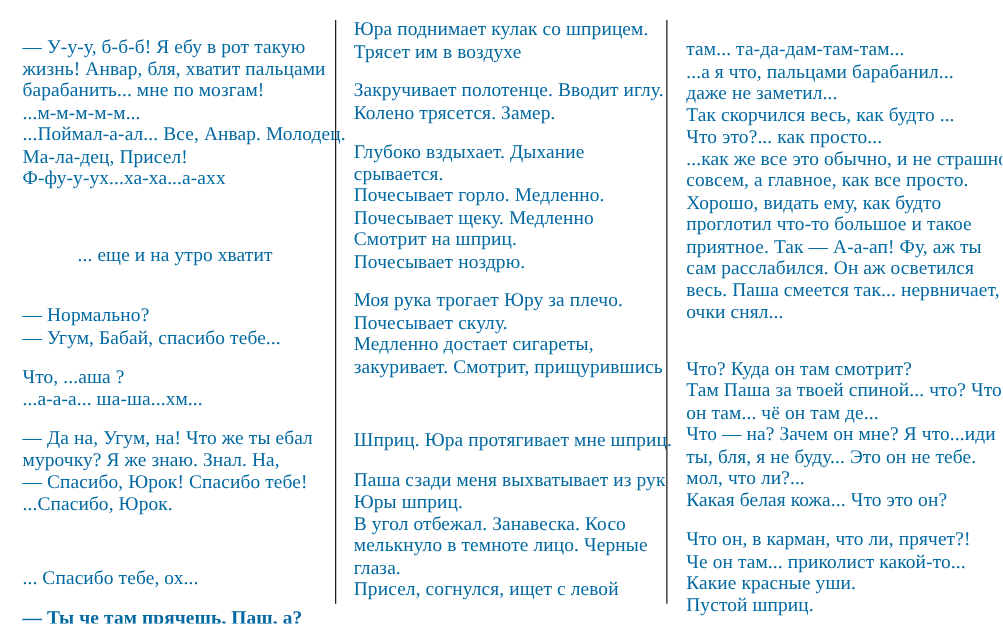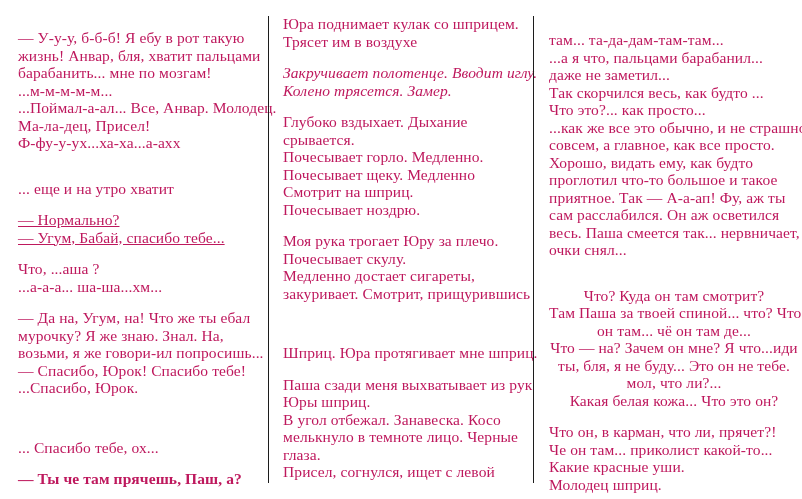--- a/index.html
+++ b/index.html
@@ -36,63 +36,62 @@
     height: 467px;
     width: 1px;
     background: #1c1c1c;
   }
   .divider-left  { left: 268px; }
   .divider-right { left: 533px; }
 </style>
 </head>
 <body>
 
-<div class="page" style="background: rgb(255, 255, 255); color: #be185d;">
+<div class="page" style="background: rgb(255, 255, 255); color: #0369a1;">
   <div class="col col-1">
       <div class="block" style="margin-top: 14px;">
         <div class="line">— У-у-у, б-б-б! Я ебу в рот такую</div>
         <div class="line">жизнь! Анвар, бля, хватит пальцами</div>
         <div class="line">барабанить... мне по мозгам!</div>
         <div class="line">...м-м-м-м-м...</div>
         <div class="line">...Поймал-а-ал... Все, Анвар. Молодец.</div>
         <div class="line">Ма-ла-дец, Присел!</div>
         <div class="line">Ф-фу-у-ух...ха-ха...а-ахх</div>
       </div>
-      <div class="block" style="margin-top: 28px;">
+      <div class="block" style="margin-top: 44px; text-align: center;">
         <div class="line">... еще и на утро хватит</div>
       </div>
-      <div class="block" style="margin-top: 14px; text-decoration: underline;">
+      <div class="block" style="margin-top: 31px;">
         <div class="line">— Нормально?</div>
         <div class="line">— Угум, Бабай, спасибо тебе...</div>
       </div>
       <div class="block" style="margin-top: 14px;">
         <div class="line">Что, ...аша ?</div>
         <div class="line">...а-а-а... ша-ша...хм...</div>
       </div>
       <div class="block" style="margin-top: 14px;">
         <div class="line">— Да на, Угум, на! Что же ты ебал</div>
         <div class="line">мурочку? Я же знаю. Знал. На,</div>
-        <div class="line">возьми, я же говори-ил попросишь...</div>
         <div class="line">— Спасибо, Юрок! Спасибо тебе!</div>
         <div class="line">...Спасибо, Юрок.</div>
       </div>
       <div class="block" style="margin-top: 42px;">
         <div class="line">... Спасибо тебе, ох...</div>
       </div>
       <div class="block" style="margin-top: 14px; font-weight: bold;">
         <div class="line">— Ты че там прячешь, Паш, а?</div>
       </div>
     </div>
   <div class="divider divider-left" style="background: rgb(28, 28, 28);"></div>
   <div class="col col-2">
       <div class="block" style="margin-top: 0px;">
         <div class="line">Юра поднимает кулак со шприцем.</div>
         <div class="line">Трясет им в воздухе</div>
       </div>
-      <div class="block" style="margin-top: 14px; font-style: italic;">
+      <div class="block" style="margin-top: 14px;">
         <div class="line">Закручивает полотенце. Вводит иглу.</div>
         <div class="line">Колено трясется. Замер.</div>
       </div>
       <div class="block" style="margin-top: 14px;">
         <div class="line">Глубоко вздыхает. Дыхание</div>
         <div class="line">срывается.</div>
         <div class="line">Почесывает горло. Медленно.</div>
         <div class="line">Почесывает щеку. Медленно</div>
         <div class="line">Смотрит на шприц.</div>
         <div class="line">Почесывает ноздрю.</div>
@@ -125,29 +124,29 @@
         <div class="line">Что это?... как просто...</div>
         <div class="line">...как же все это обычно, и не страшно</div>
         <div class="line">совсем, а главное, как все просто.</div>
         <div class="line">Хорошо, видать ему, как будто</div>
         <div class="line">проглотил что-то большое и такое</div>
         <div class="line">приятное. Так — А-а-ап! Фу, аж ты</div>
         <div class="line">сам расслабился. Он аж осветился</div>
         <div class="line">весь. Паша смеется так... нервничает,</div>
         <div class="line">очки снял...</div>
       </div>
-      <div class="block" style="margin-top: 28px; text-align: center;">
+      <div class="block" style="margin-top: 28px;">
         <div class="line">Что? Куда он там смотрит?</div>
         <div class="line">Там Паша за твоей спиной... что? Что</div>
         <div class="line">он там... чё он там де...</div>
         <div class="line">Что — на? Зачем он мне? Я что...иди</div>
         <div class="line">ты, бля, я не буду... Это он не тебе.</div>
         <div class="line">мол, что ли?...</div>
         <div class="line">Какая белая кожа... Что это он?</div>
       </div>
       <div class="block" style="margin-top: 14px;">
         <div class="line">Что он, в карман, что ли, прячет?!</div>
         <div class="line">Че он там... приколист какой-то...</div>
         <div class="line">Какие красные уши.</div>
-        <div class="line">Молодец шприц.</div>
+        <div class="line">Пустой шприц.</div>
       </div>
     </div>
 </div>
 
 </body></html>

